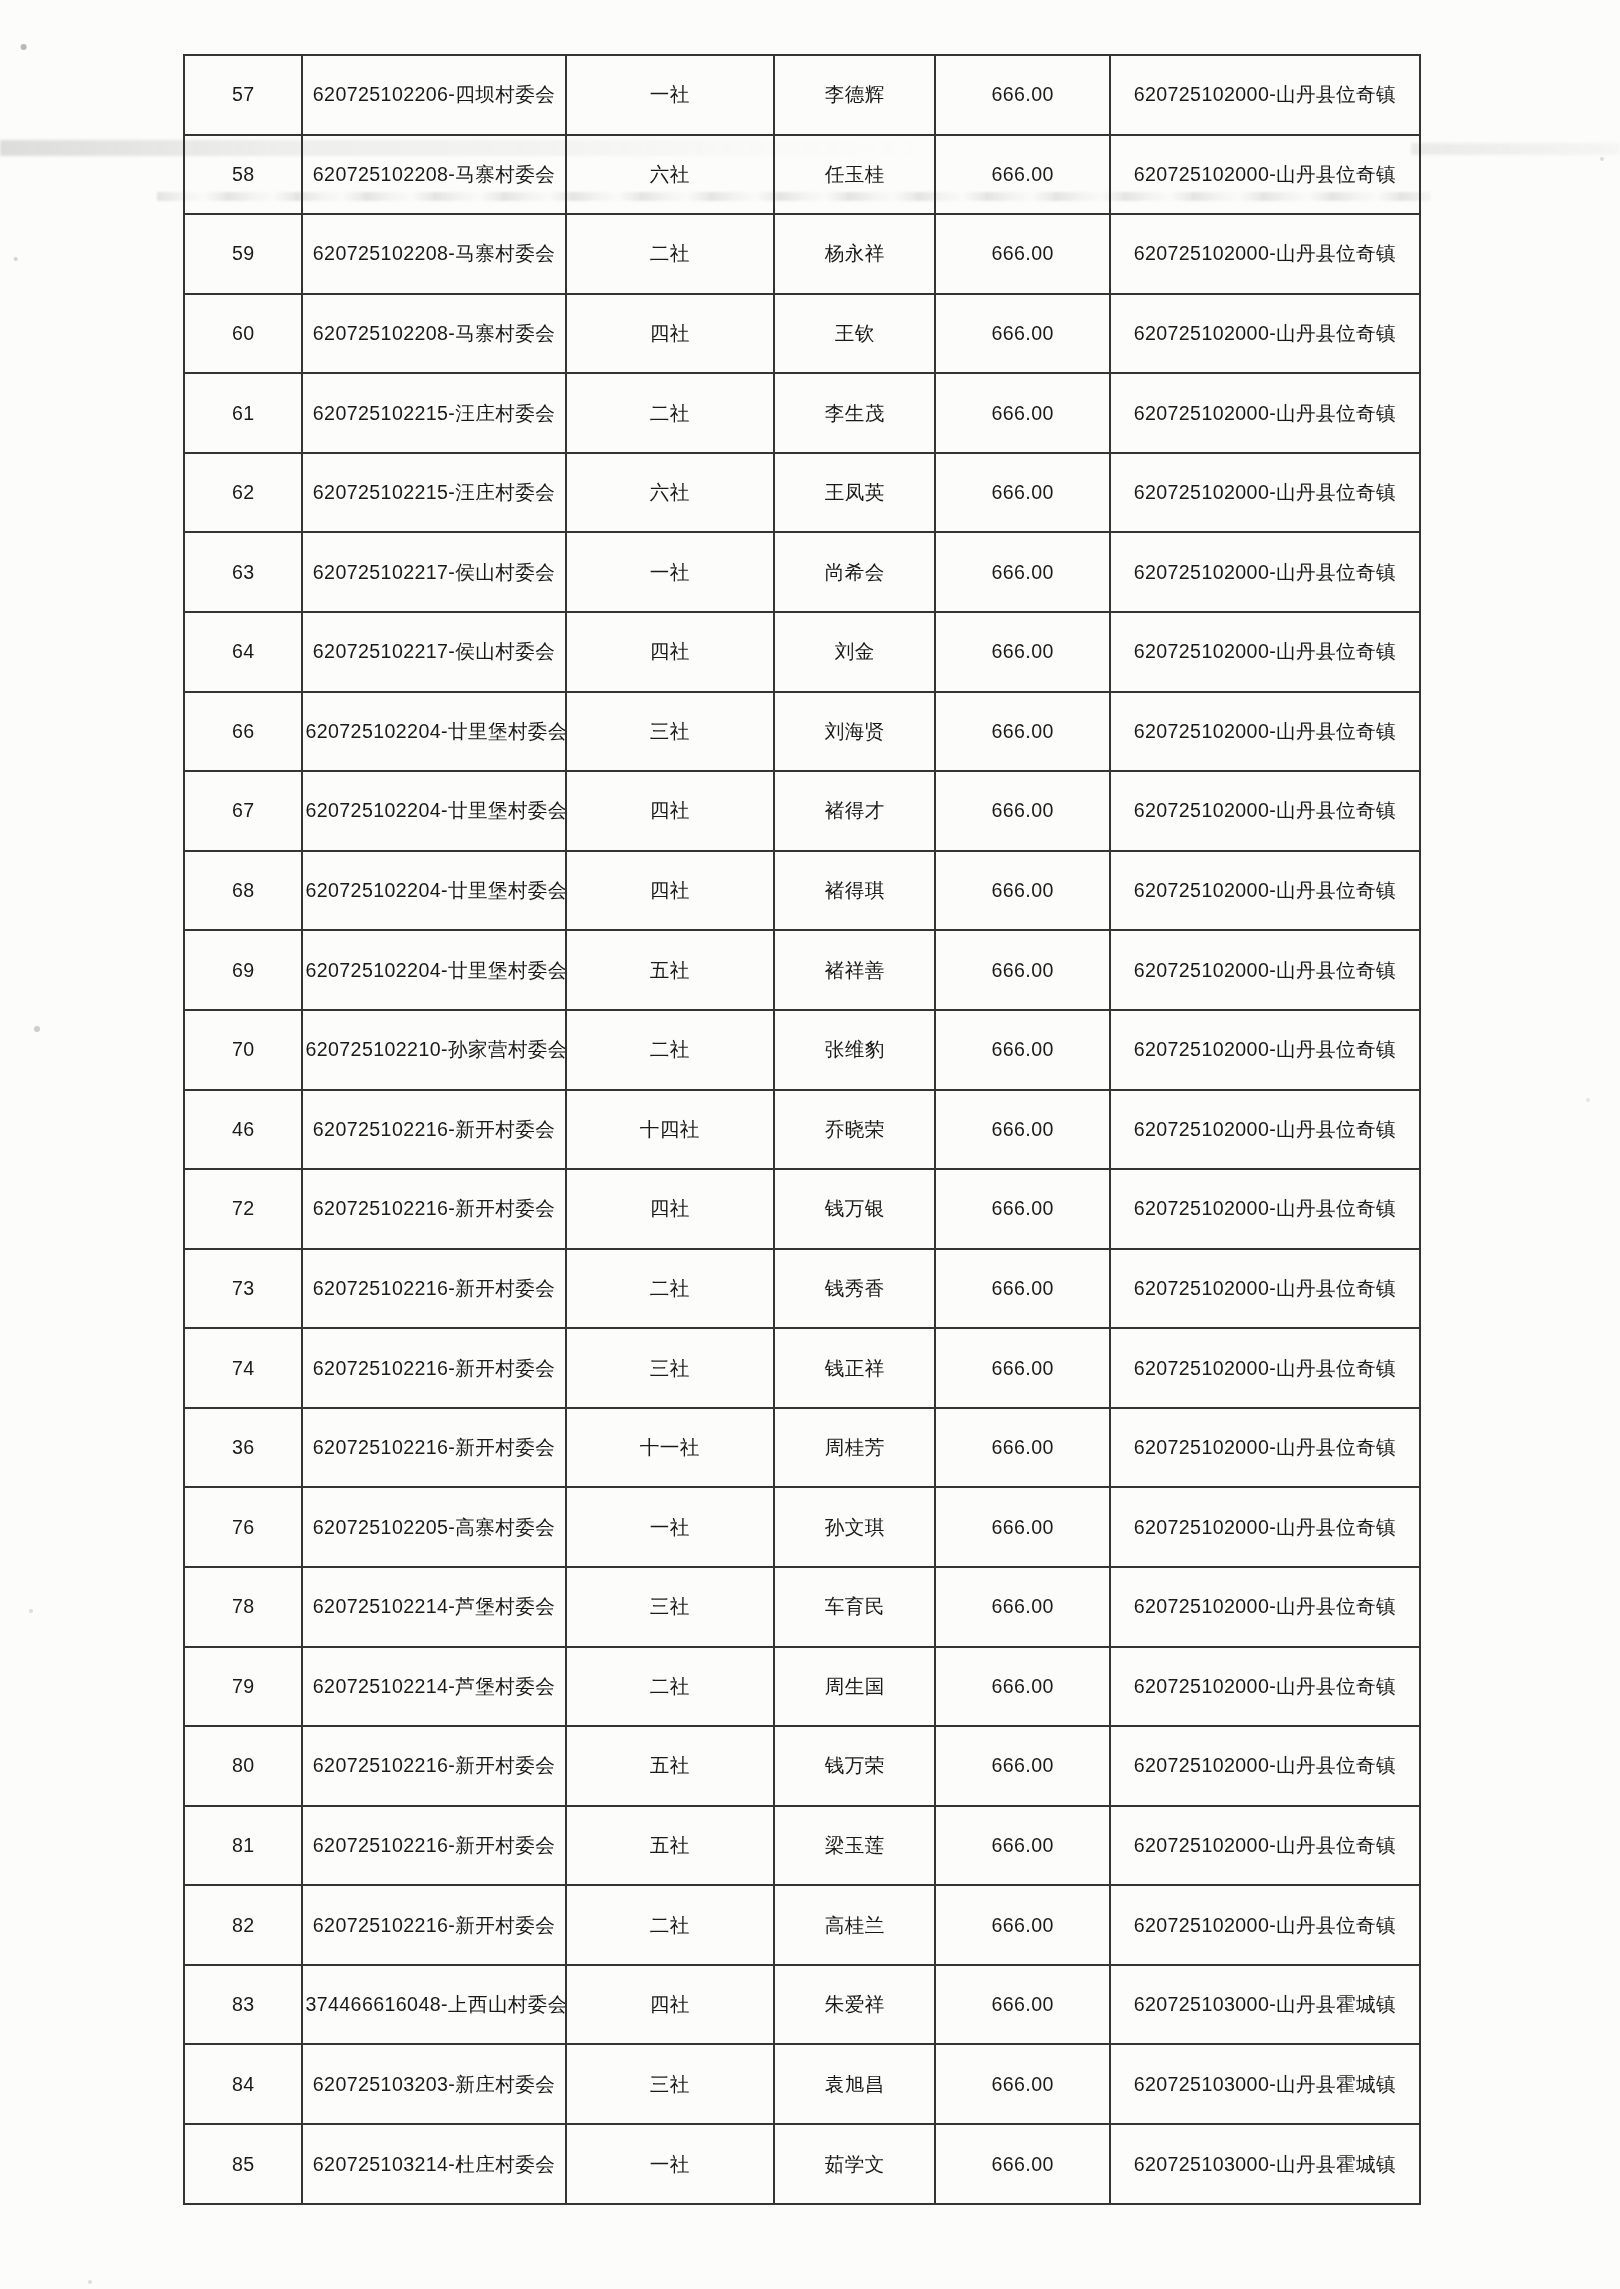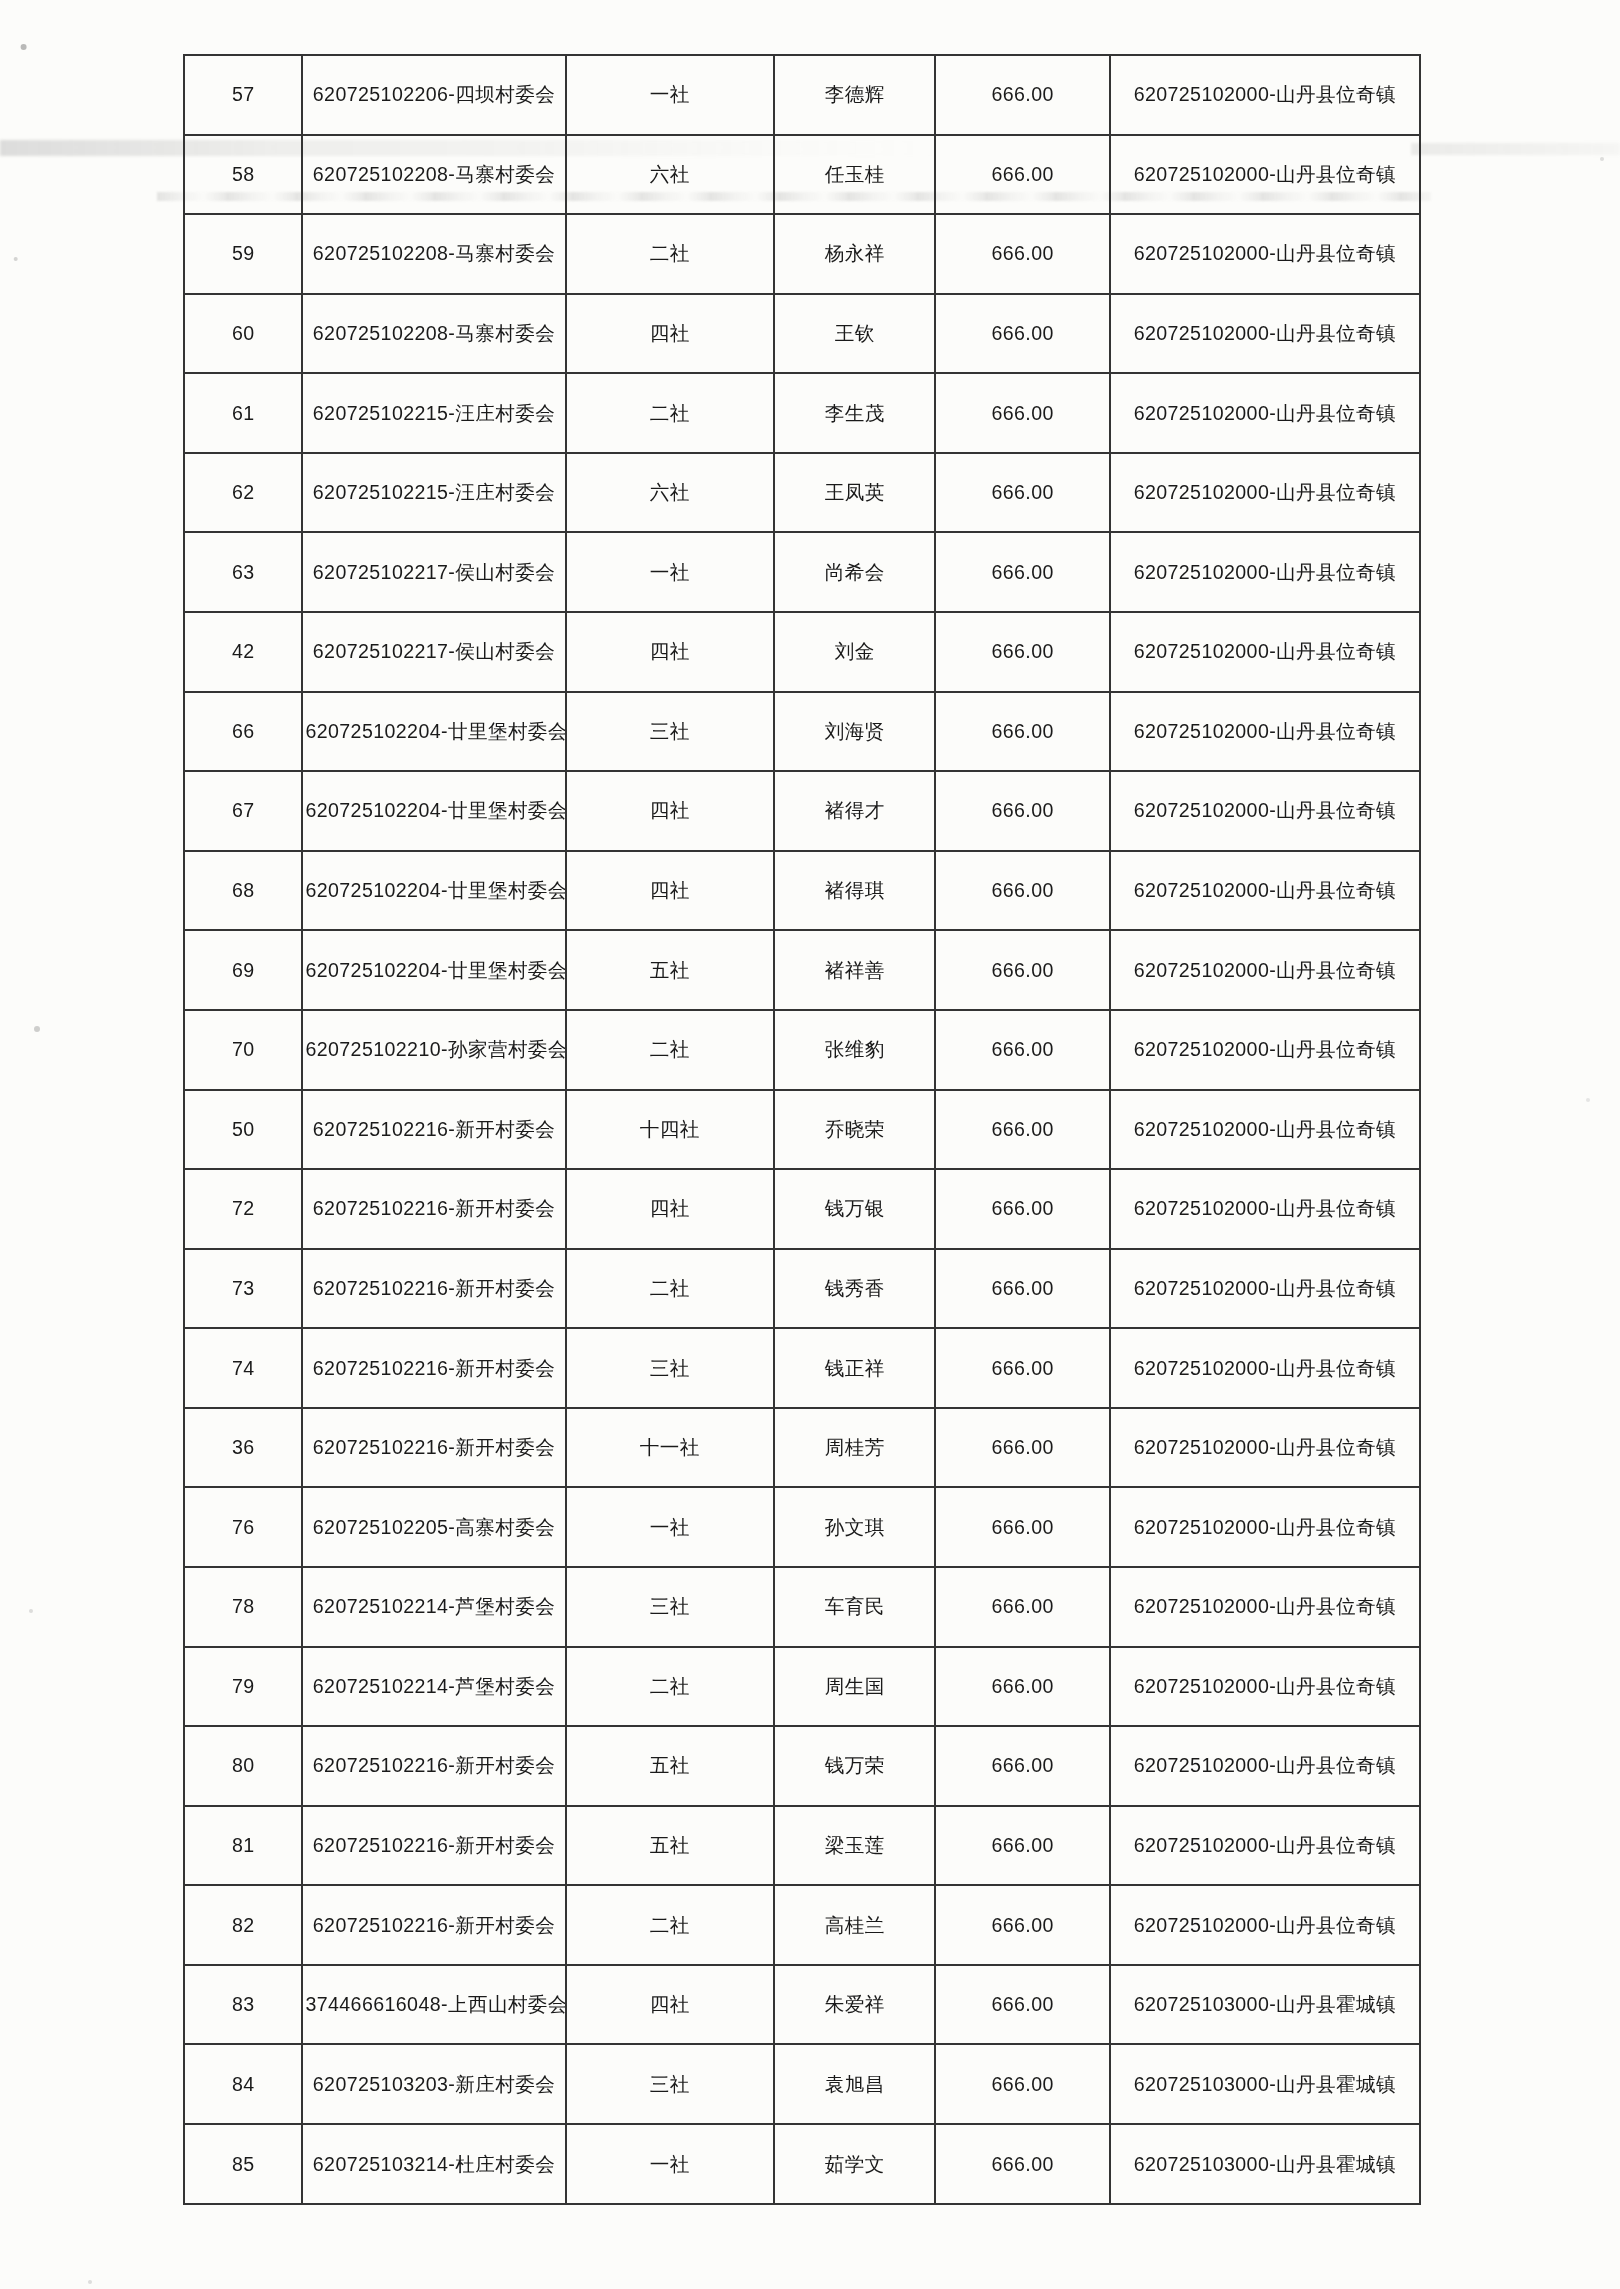--- a/index.html
+++ b/index.html
@@ -165,21 +165,21 @@
     </tr>
         <tr>
       <td class="col-serial">63</td>
       <td class="col-village">620725102217-侯山村委会</td>
       <td class="col-group">一社</td>
       <td class="col-name">尚希会</td>
       <td class="col-amount">666.00</td>
       <td class="col-township">620725102000-山丹县位奇镇</td>
     </tr>
         <tr>
-      <td class="col-serial">42</td>
+      <td class="col-serial">64</td>
       <td class="col-village">620725102217-侯山村委会</td>
       <td class="col-group">四社</td>
       <td class="col-name">刘金</td>
       <td class="col-amount">666.00</td>
       <td class="col-township">620725102000-山丹县位奇镇</td>
     </tr>
         <tr>
       <td class="col-serial">66</td>
       <td class="col-village">620725102204-廿里堡村委会</td>
       <td class="col-group">三社</td>
@@ -213,21 +213,21 @@
     </tr>
         <tr>
       <td class="col-serial">70</td>
       <td class="col-village">620725102210-孙家营村委会</td>
       <td class="col-group">二社</td>
       <td class="col-name">张维豹</td>
       <td class="col-amount">666.00</td>
       <td class="col-township">620725102000-山丹县位奇镇</td>
     </tr>
         <tr>
-      <td class="col-serial">50</td>
+      <td class="col-serial">46</td>
       <td class="col-village">620725102216-新开村委会</td>
       <td class="col-group">十四社</td>
       <td class="col-name">乔晓荣</td>
       <td class="col-amount">666.00</td>
       <td class="col-township">620725102000-山丹县位奇镇</td>
     </tr>
         <tr>
       <td class="col-serial">72</td>
       <td class="col-village">620725102216-新开村委会</td>
       <td class="col-group">四社</td>

